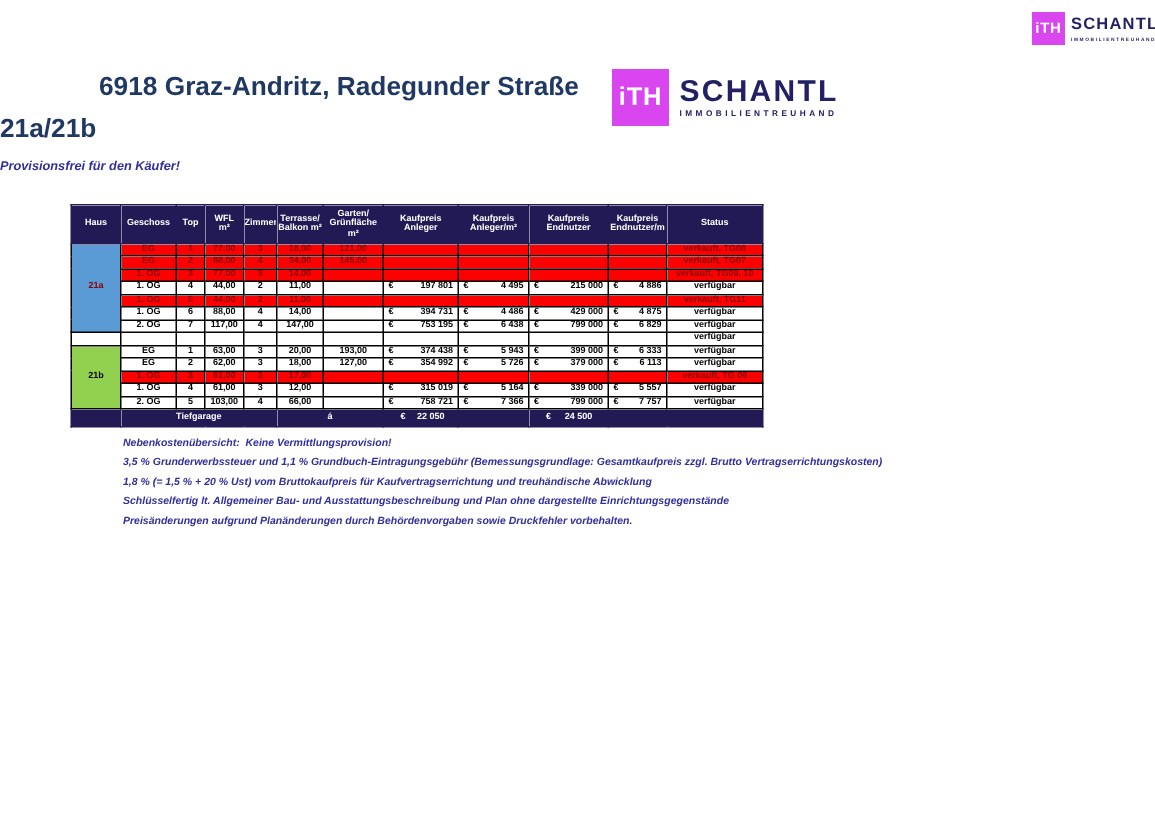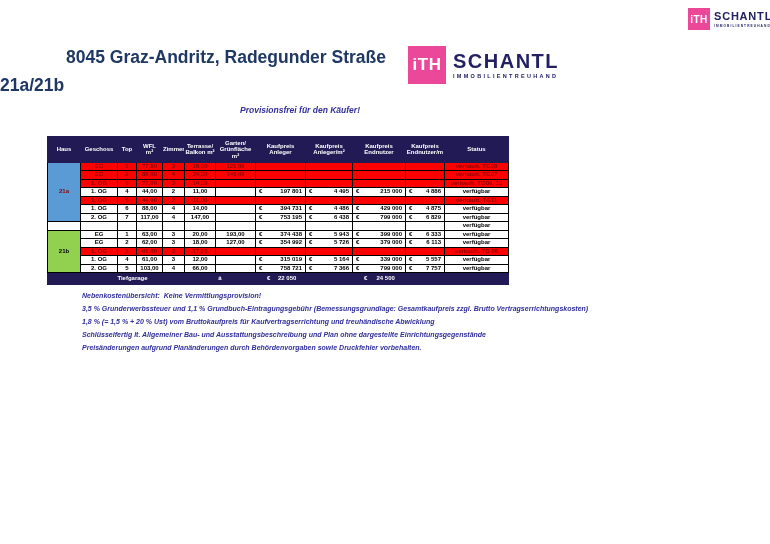--- a/index.html
+++ b/index.html
@@ -4,21 +4,21 @@
 <style>
   html,body { margin:0; padding:0; }
   body {
     width:770px; height:544px; position:relative; background:#ffffff;
     font-family:"Liberation Sans", sans-serif; overflow:hidden;
   }
 
   
   .logo { display:flex; align-items:flex-start; }
   .logo-box {
-    background:#ec4899; color:#ffffff; display:flex; align-items:center;
+    background:#d946ef; color:#ffffff; display:flex; align-items:center;
     justify-content:center; font-weight:bold; letter-spacing:0.5px;text-align:center;
   }
   .logo-text { display:flex; flex-direction:column; justify-content:flex-start; }
   .logo-name { color:#232063; font-weight:bold; }
   .logo-sub  { color:#232063; font-weight:bold; }
 
   .logo-big { position:absolute; left:408px; top:46px; gap:7px; }
   .logo-big .logo-box { width:38px; height:38px; font-size:17px; }
   .logo-big .logo-text { padding-top:5px; }
   .logo-big .logo-name { font-size:20px; line-height:20px; letter-spacing:1.5px; }
@@ -28,21 +28,21 @@
   .logo-small .logo-box { width:22px; height:22px; font-size:10px; }
   .logo-small .logo-text { padding-top:3px; }
   .logo-small .logo-name { font-size:11px; line-height:11px; letter-spacing:0.8px; }
   .logo-small .logo-sub  { font-size:3.2px; letter-spacing:1.1px; margin-top:1.5px; }
 
   
   .title-line1 { position:absolute; top:47px; left:0; width:452px; text-align:center;
     font-size:17.5px; font-weight:bold; color:#1F3864; }
   .title-line2 { position:absolute; top:75px; left:0; width:530px; text-align:left;
     font-size:17.5px; font-weight:bold; color:#1F3864; }
-  .slogan { position:absolute; top:105px; left:0; width:600px; text-align:center;
+  .slogan { position:absolute; top:105px; left:0; width:600px; 
     font-size:8.5px; font-weight:bold; font-style:italic; color:#312F9B; }
 
   
   .table-wrap { position:absolute; left:47px; top:136px; }
   table { border-collapse:collapse; table-layout:fixed; width:461px; }
   td, th { overflow:hidden; white-space:nowrap; box-sizing:border-box; }
 
   thead th {
     background:#221A55; color:#ffffff; font-size:6px; line-height:6.5px;
     font-weight:bold; white-space:pre-line; padding:2.5px 0; text-align:center;
@@ -79,21 +79,21 @@
 <div class="logo logo-small">
   <div class="logo-box">
       <span>iTH</span>
     </div>
   <div class="logo-text">
     <span class="logo-name">SCHANTL</span>
     <span class="logo-sub">IMMOBILIENTREUHAND</span>
   </div>
 </div>
 
-<div class="title-line1">8045 Graz-Andritz, Radegunder Straße</div>
+<div class="title-line1">6918 Graz-Andritz, Radegunder Straße</div>
 <div class="title-line2">21a/21b</div>
 <div class="slogan">Provisionsfrei für den Käufer!</div>
 
 <div class="logo logo-big">
   <div class="logo-box">
       <span>iTH</span>
     </div>
   <div class="logo-text">
     <span class="logo-name">SCHANTL</span>
     <span class="logo-sub">IMMOBILIENTREUHAND</span>

